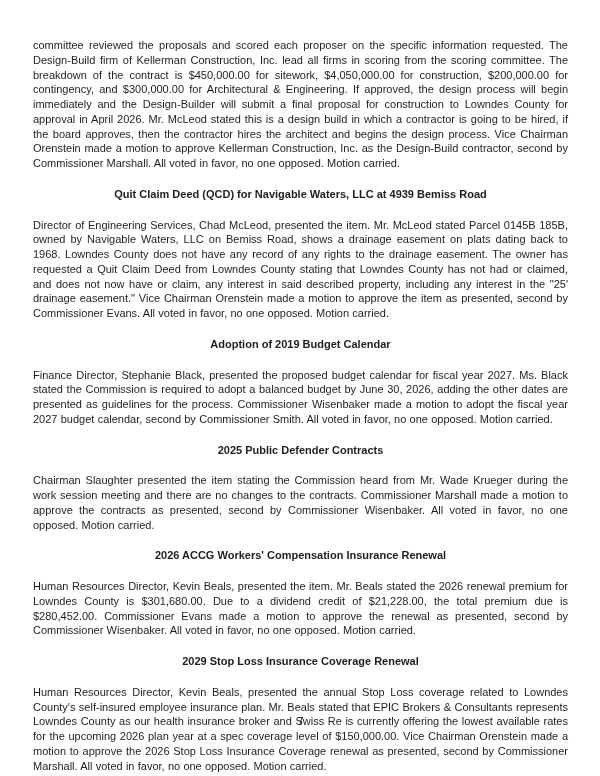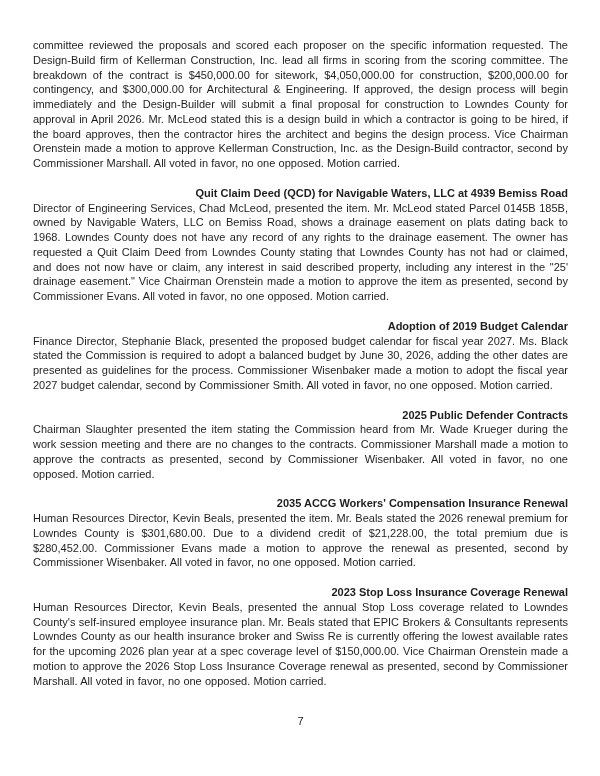--- a/index.html
+++ b/index.html
@@ -27,22 +27,22 @@
     font-size: 11px;
     line-height: 14.75px;
     text-align: justify;
     margin: 0 0 15px 0;
     word-spacing: 0.2px;
   }
   h2.section-heading {
     font-size: 11px;
     line-height: 14.75px;
     font-weight: 700;
-    margin: 0;
-    text-align: right;
+    margin: 16px;
+    text-align: center;
   }
   section { margin: 0; }
   .page-number {
     position: absolute;
     top: 714px;
     left: 33px;
     width: 535px;
     text-align: center;
     font-size: 11px;
     line-height: 14.75px;
@@ -65,25 +65,25 @@
       <h2 class="section-heading">Adoption of 2019 Budget Calendar</h2>
       <p class="body-text">Finance Director, Stephanie Black, presented the proposed budget calendar for fiscal year 2027. Ms. Black stated the Commission is required to adopt a balanced budget by June 30, 2026, adding the other dates are presented as guidelines for the process. Commissioner Wisenbaker made a motion to adopt the fiscal year 2027 budget calendar, second by Commissioner Smith. All voted in favor, no one opposed. Motion carried.</p>
     </section>
 
     <section>
       <h2 class="section-heading">2025 Public Defender Contracts</h2>
       <p class="body-text">Chairman Slaughter presented the item stating the Commission heard from Mr. Wade Krueger during the work session meeting and there are no changes to the contracts. Commissioner Marshall made a motion to approve the contracts as presented, second by Commissioner Wisenbaker. All voted in favor, no one opposed. Motion carried.</p>
     </section>
 
     <section>
-      <h2 class="section-heading">2035 ACCG Workers' Compensation Insurance Renewal</h2>
+      <h2 class="section-heading">2026 ACCG Workers' Compensation Insurance Renewal</h2>
       <p class="body-text">Human Resources Director, Kevin Beals, presented the item. Mr. Beals stated the 2026 renewal premium for Lowndes County is $301,680.00. Due to a dividend credit of $21,228.00, the total premium due is $280,452.00. Commissioner Evans made a motion to approve the renewal as presented, second by Commissioner Wisenbaker. All voted in favor, no one opposed. Motion carried.</p>
     </section>
 
     <section>
-      <h2 class="section-heading">2023 Stop Loss Insurance Coverage Renewal</h2>
+      <h2 class="section-heading">2029 Stop Loss Insurance Coverage Renewal</h2>
       <p class="body-text">Human Resources Director, Kevin Beals, presented the annual Stop Loss coverage related to Lowndes County's self-insured employee insurance plan. Mr. Beals stated that EPIC Brokers &amp; Consultants represents Lowndes County as our health insurance broker and Swiss Re is currently offering the lowest available rates for the upcoming 2026 plan year at a spec coverage level of $150,000.00. Vice Chairman Orenstein made a motion to approve the 2026 Stop Loss Insurance Coverage renewal as presented, second by Commissioner Marshall. All voted in favor, no one opposed. Motion carried.</p>
     </section>
 
   </div>
 
   <div class="page-number">7</div>
 </div>
 
 </body></html>

